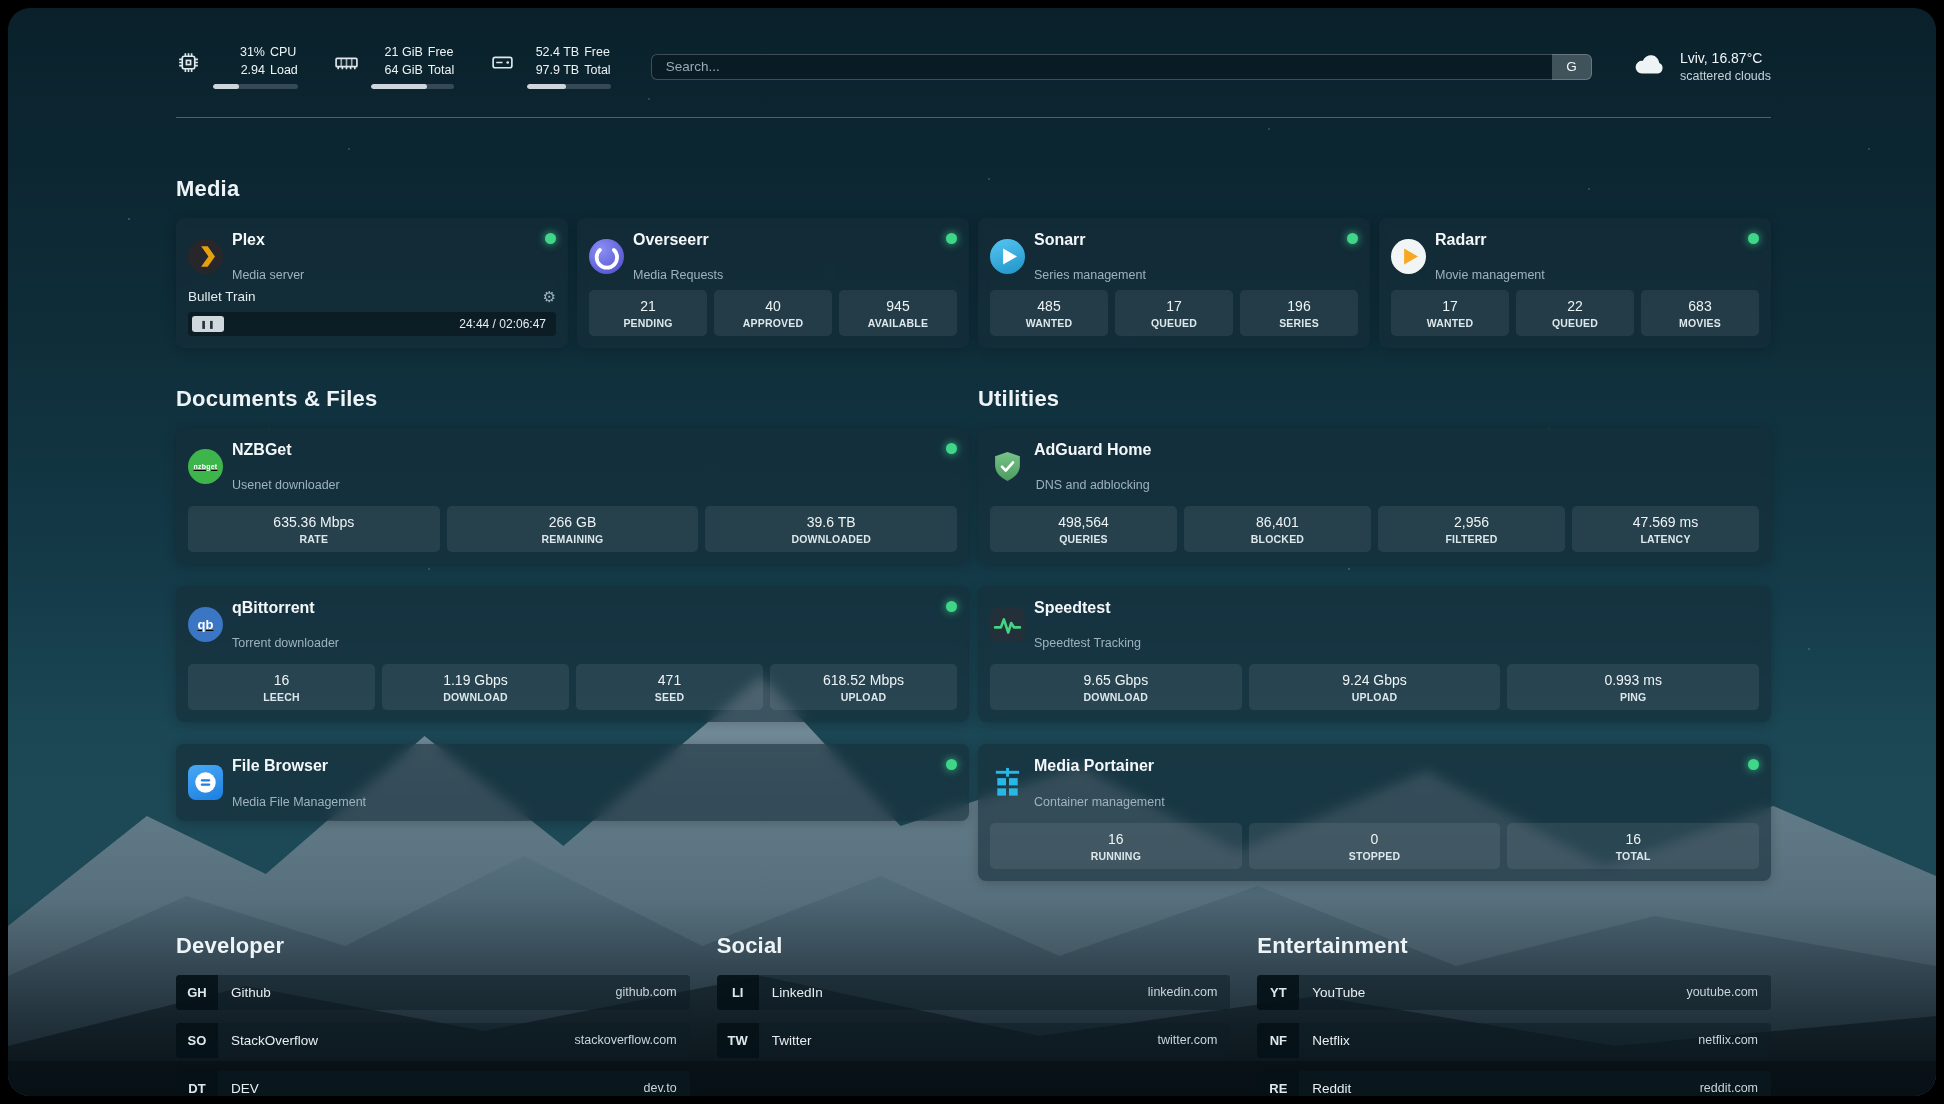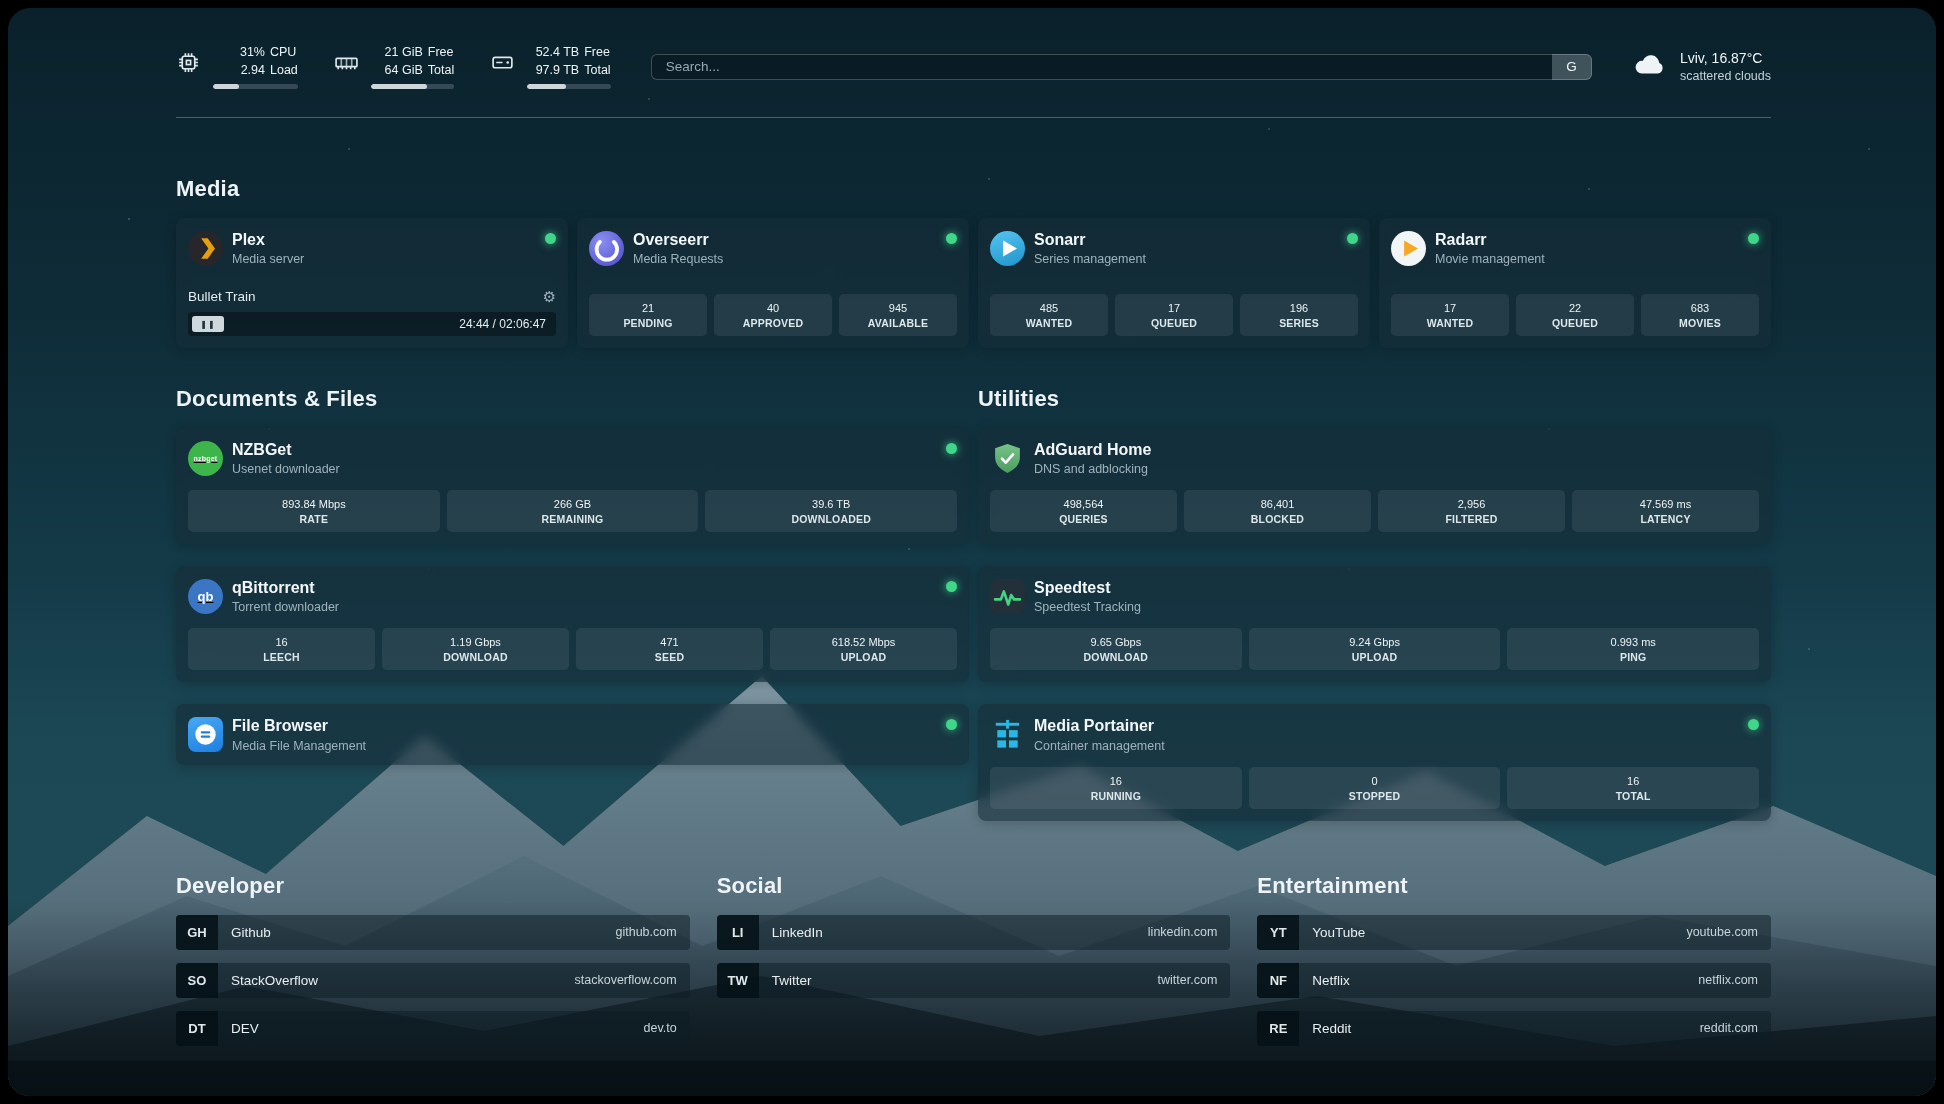--- a/index.html
+++ b/index.html
@@ -89,30 +89,30 @@
   .icon-radarr { background:#f2f5f6; }
   .icon-nzbget { background:#3db54a; }
   .icon-qbittorrent { background:#3a76c4; }
   .icon-filebrowser { background:linear-gradient(160deg,#49a9f5,#1c7fe0); }
   .icon-speedtest { background:#233039; }
   .icon-text { color:#fff; font-weight:700; }
   .icon-text.tiny { font-size:7px; letter-spacing:.2px; }
   .icon-text.small { font-size:13px; }
 
   .svc-name { font-size:16px; font-weight:600; color:#f4f8fa; line-height:1.2; }
-  .svc-desc { font-size:12.5px; color:#9fb3bd; margin-top:3px; }
+  .svc-desc { font-size:12.5px; color:#9fb3bd; margin-top:19px;text-align:center; }
   .status-dot {
     margin-left:auto; align-self:flex-start; margin-top:3px;
     width:11px; height:11px; border-radius:50%; background:#3fd68a;
     box-shadow:0 0 9px rgba(63,214,138,.85); flex:0 0 auto;
   }
 
   .stat-row { display:flex; gap:7px; }
   .stat { flex:1; background:rgba(255,255,255,.08); border-radius:5px; text-align:center; padding:8px 4px 7px; }
-  .stat-value { font-size:11px; color:#eef4f6; }
+  .stat-value { font-size:14px; color:#eef4f6; }
   .stat-label { font-size:10.5px; font-weight:700; color:#dde8ec; margin-top:3px; letter-spacing:.2px; }
 
   
   .np-row { display:flex; align-items:center; gap:8px; margin-top:6px; }
   .np-title { font-size:13.5px; color:#e4ecef; }
   .gear { margin-left:auto; color:#9db0ba; font-size:15px; line-height:1; cursor:pointer; }
   .plex-bar {
     margin-top:8px; height:24px; background:rgba(5,14,18,.5); border-radius:4px;
     display:flex; align-items:center; padding:0 10px 0 4px; gap:10px;
   }
@@ -397,21 +397,21 @@
                 <span class="icon-text tiny">nzbget</span>
               </span>
               <div class="svc-meta">
                 <div class="svc-name">NZBGet</div>
                 <div class="svc-desc">Usenet downloader</div>
               </div>
               <span class="status-dot"></span>
             </div>
             <div class="stat-row">
               <div class="stat">
-                  <div class="stat-value">893.84 Mbps</div>
+                  <div class="stat-value">635.36 Mbps</div>
                   <div class="stat-label">RATE</div>
                 </div>
               <div class="stat">
                   <div class="stat-value">266 GB</div>
                   <div class="stat-label">REMAINING</div>
                 </div>
               <div class="stat">
                   <div class="stat-value">39.6 TB</div>
                   <div class="stat-label">DOWNLOADED</div>
                 </div>

